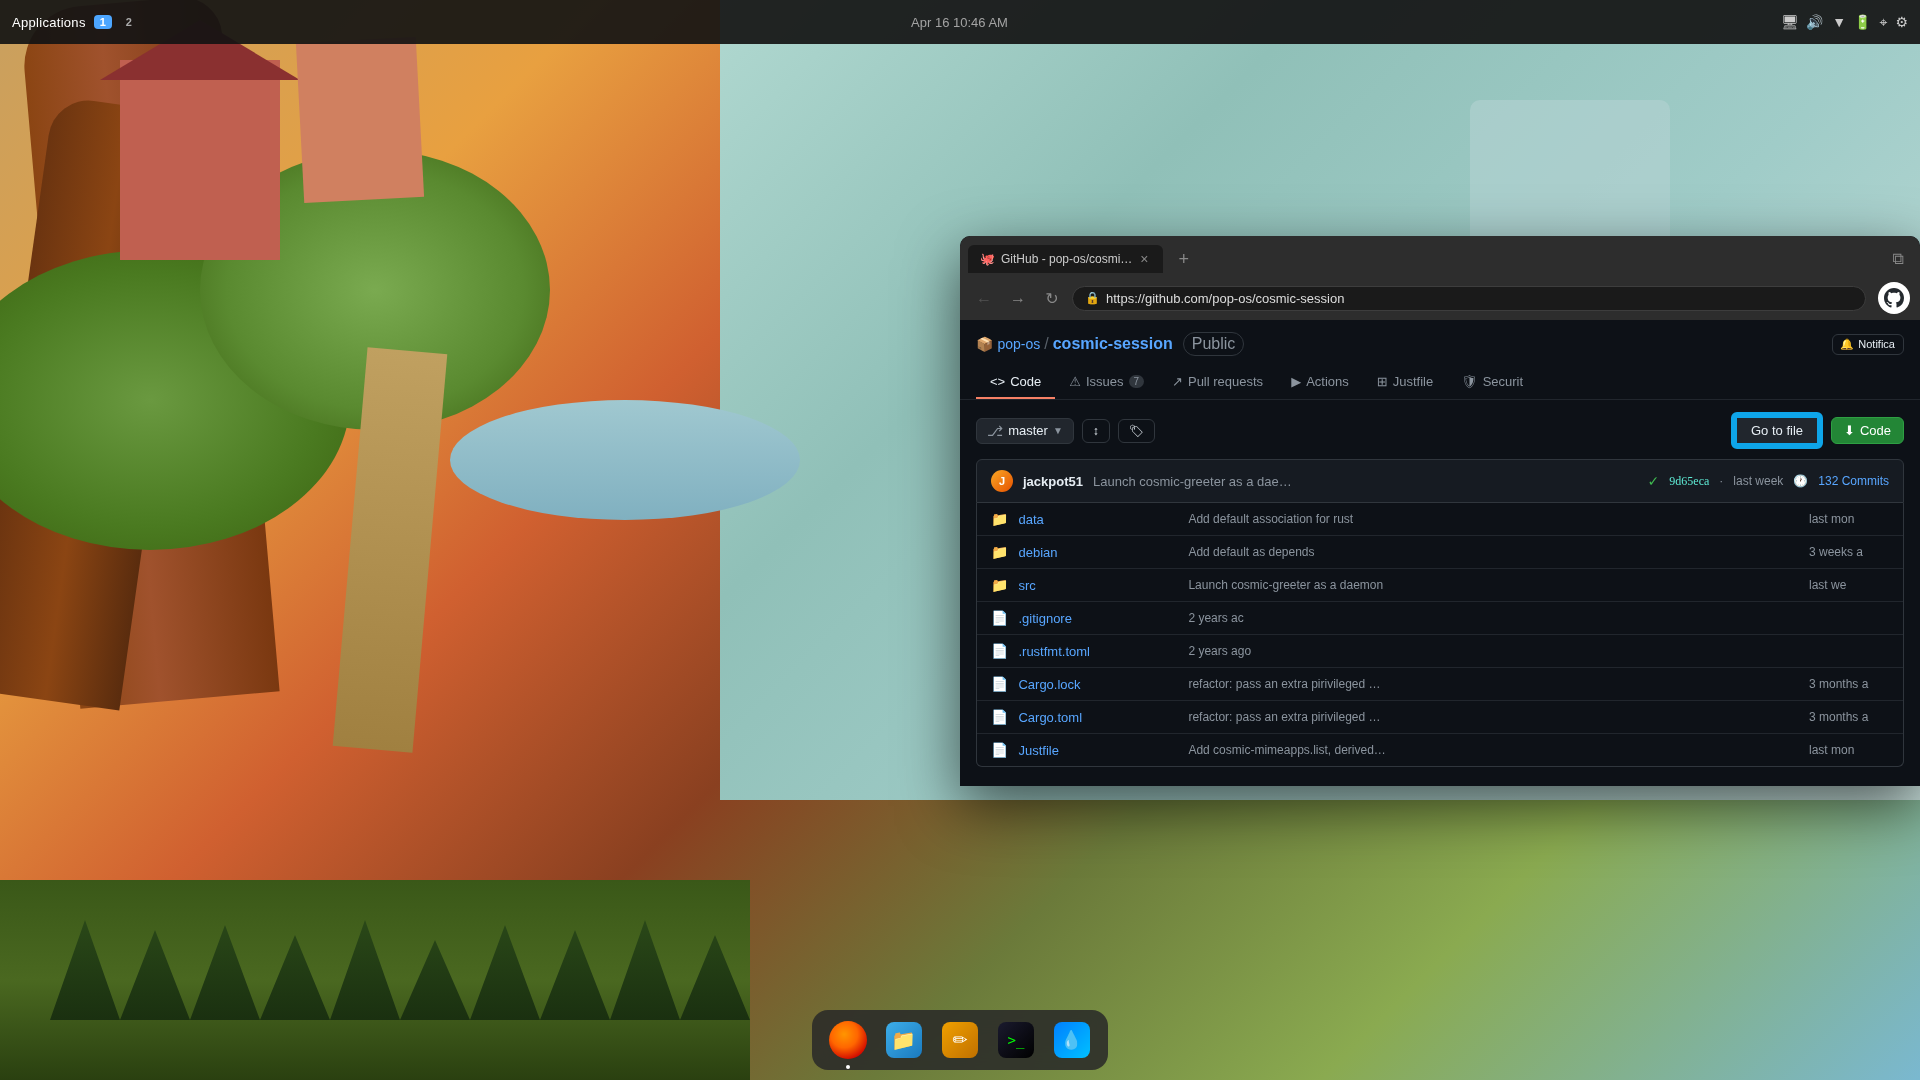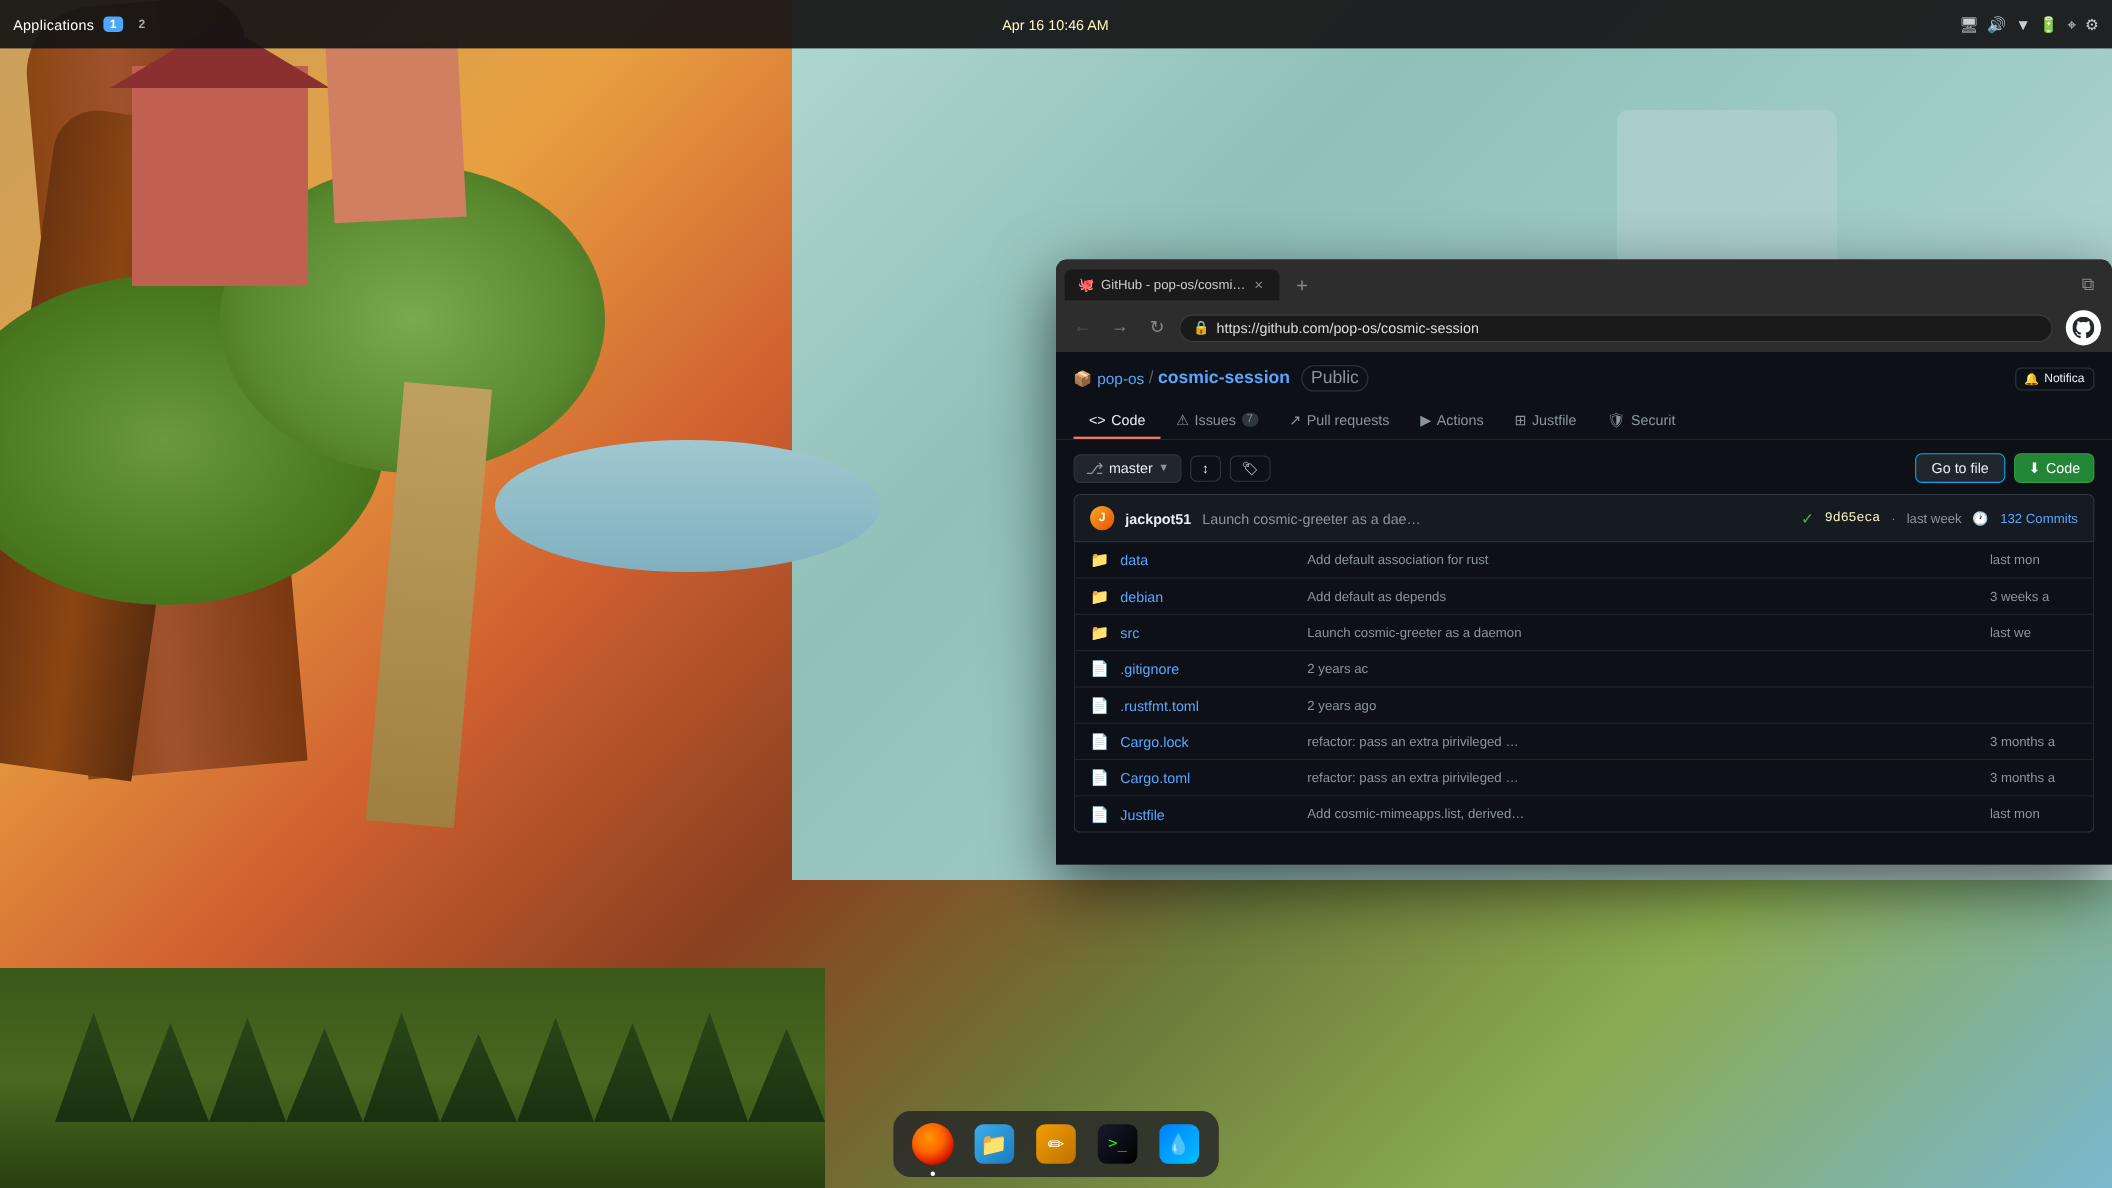--- a/index.html
+++ b/index.html
@@ -149,21 +149,21 @@
       padding: 1px 6px;
       margin-left: 2px;
     }
     .taskbar-app-badge.badge-2 {
       background: transparent;
       color: #aaa;
     }
     .taskbar-center {
       flex: 1;
       text-align: center;
-      color: #fef9c3;
+      color: #a3a3a3;
       font-size: 13px;
     }
     .taskbar-right {
       display: flex;
       align-items: center;
       gap: 8px;
       color: #ccc;
       font-size: 12px;
     }
     .taskbar-icon {
@@ -487,21 +487,21 @@
       font-size: 12px;
       padding: 4px 10px;
       border-radius: 6px;
       cursor: pointer;
       display: flex;
       align-items: center;
       gap: 4px;
     }
     .go-to-file-btn {
       background: #21262d;
-      border: 1px solid #0ea5e9;
+      border: 6px solid #0ea5e9;
       color: #e6edf3;
       font-size: 13px;
       padding: 5px 14px;
       border-radius: 6px;
       cursor: pointer;
       margin-left: auto;
     }
     .code-btn {
       background: #238636;
       border: 1px solid #2ea043;
@@ -542,23 +542,23 @@
       font-size: 13px;
       font-weight: 600;
     }
     .commit-message {
       color: #8b949e;
       font-size: 13px;
       flex: 1;
     }
     .commit-checkmark { color: #3fb950; font-size: 14px; }
     .commit-hash {
-      color: #fef9c3;
-      font-size: 12px;
-      font-family: Liberation Mono, monospace;
+      color: #5eead4;
+      font-size: 12px;
+      font-family: Liberation Serif, serif;
     }
     .commit-time {
       color: #8b949e;
       font-size: 12px;
     }
     .commit-clock { color: #8b949e; font-size: 12px; }
     .commit-count-link {
       color: #58a6ff;
       font-size: 12px;
       cursor: pointer;

